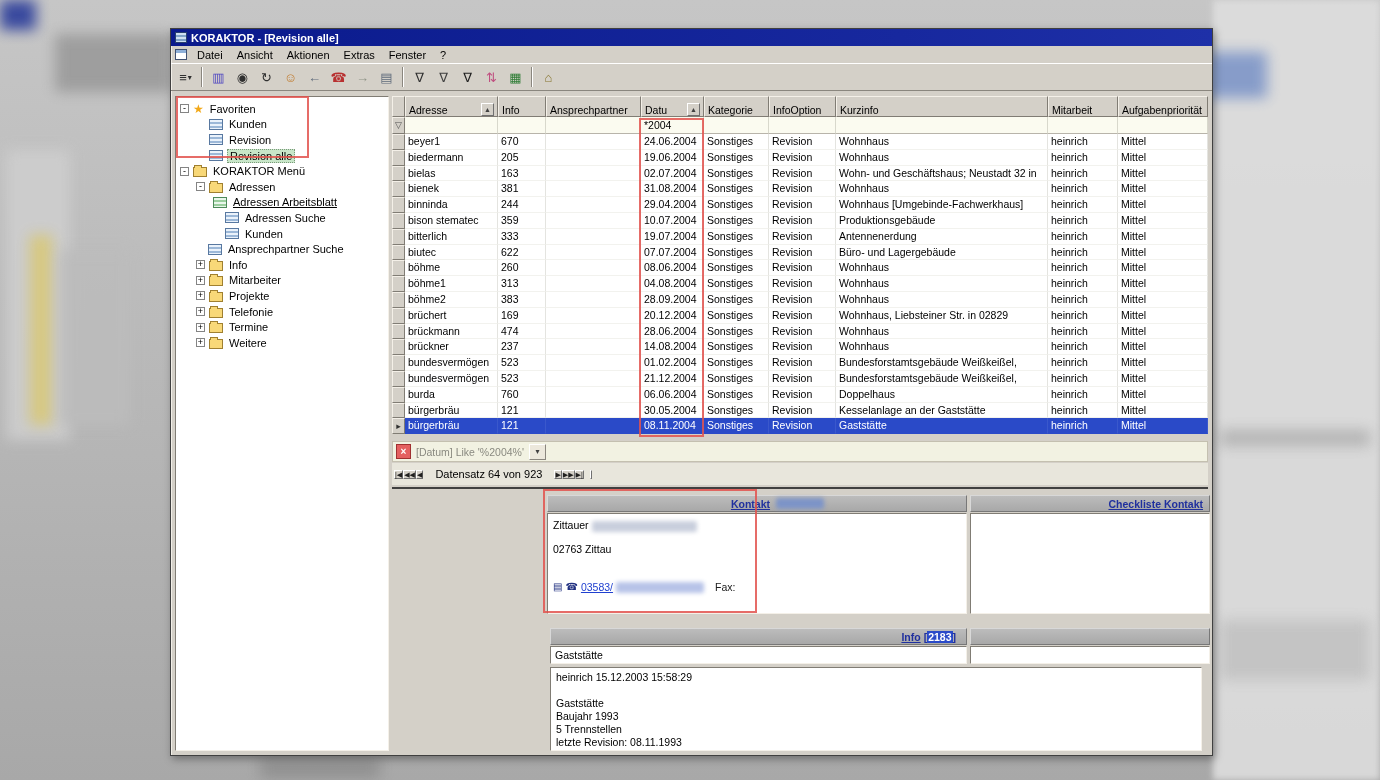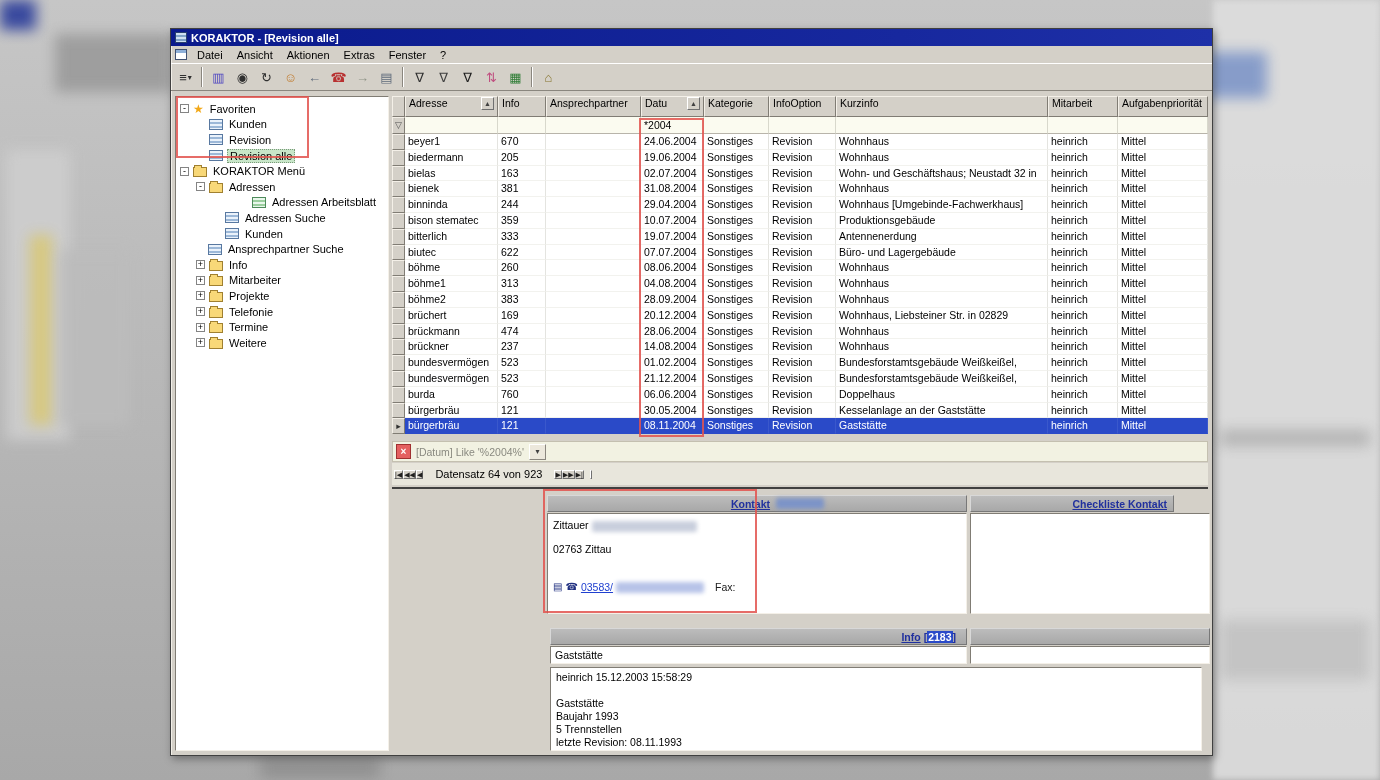--- a/index.html
+++ b/index.html
@@ -45,21 +45,21 @@
     background:repeating-linear-gradient(180deg,#eaf2fb 0 2px,#9cb8d8 2px 4px); }
   .icon-grid.green { border-color:#4d8a5a; background:repeating-linear-gradient(180deg,#e9f7ec 0 2px,#9ccf9f 2px 4px); }
   .icon-star { color:#f2a818; font-size:12px; margin-right:4px; line-height:12px; }
   .tree-label { padding:0 2px; }
   .tree-label.selected { background:#c8e6c8; border:1px dotted #7a9a7a; }
 
   
   #table-region { position:absolute; left:221px; top:67px; right:4px; }
   .t-row { display:grid; grid-template-columns:13px 93px 48px 95px 63px 65px 67px 212px 70px 1fr; }
   .h-cell { background:#d4d0c8; border:1px solid; border-color:#f4f0e8 #807c74 #807c74 #f4f0e8;
-    display:flex; align-items:flex-start; height:21px; padding:0 3px; font-size:10.5px; overflow:hidden; white-space:nowrap; }
+    display:flex; align-items:flex-end; height:21px; padding:0 3px; font-size:10.5px; overflow:hidden; white-space:nowrap; }
   .sort-btn { width:13px; height:13px; margin-left:auto; background:#d4d0c8; border:1px solid;
     border-color:#fff #707070 #707070 #fff; font-size:7px; line-height:11px; text-align:center; color:#404040; }
   .f-cell { background:#fbfbf0; border-right:1px solid #d8d8cc; border-bottom:1px solid #b8b4aa;
     height:17px; font-size:10.5px; line-height:16px; padding:0 3px; overflow:hidden; }
   .f-sel { background:#d4d0c8; border:1px solid; border-color:#f4f0e8 #807c74 #807c74 #f4f0e8;
     font-size:9px; color:#505050; text-align:center; padding:0; line-height:15px; }
   .cell { height:15.8px; line-height:15.5px; font-size:10.5px; padding:0 3px; white-space:nowrap;
     overflow:hidden; background:#fff; border-right:1px solid #e4e4e0; border-bottom:1px solid #f2f2ee; }
   .selcell { background:#d4d0c8; border:1px solid; border-color:#f4f0e8 #807c74 #807c74 #f4f0e8;
     padding:0; text-align:center; font-size:9px; line-height:14px; color:#303030; }
@@ -204,21 +204,21 @@
       <div class="tree-row" style="padding-left: 4px;">
         <span class="exp">-</span>
         <span class="icon-folder"></span>
         <span class="tree-label">KORAKTOR Menü</span>
       </div>
       <div class="tree-row" style="padding-left: 20px;">
         <span class="exp">-</span>
         <span class="icon-folder"></span>
         <span class="tree-label">Adressen</span>
       </div>
-      <div class="tree-row" style="padding-left: 76px;">
+      <div class="tree-row" style="padding-left: 37px; text-decoration: underline;">
         <span class="icon-grid green"></span>
         <span class="tree-label">Adressen Arbeitsblatt</span>
       </div>
       <div class="tree-row" style="padding-left: 49px;">
         <span class="icon-grid"></span>
         <span class="tree-label">Adressen Suche</span>
       </div>
       <div class="tree-row" style="padding-left: 49px;">
         <span class="icon-grid"></span>
         <span class="tree-label">Kunden</span>
@@ -545,21 +545,21 @@
         <div id="phone-row">
           <span class="mini-icon">▤</span>
           <span class="mini-icon">☎</span>
           <span id="phone-link">03583/</span>
           <span class="blur-patch" style="width:88px;background:#b7c3e8;"></span>
           <span id="fax-label">Fax:</span>
         </div>
       </div>
     </div>
 
-    <div class="sec-header" style="left:578px;top:6px;width:204px;justify-content:flex-end;padding-right:6px;">
+    <div class="sec-header" style="left:578px;top:6px;width:240px;justify-content:flex-end;padding-right:6px;">
       <span class="lbl">Checkliste Kontakt</span>
     </div>
     <div class="white-box" style="left:578px;top:24px;width:240px;height:101px;"></div>
 
     <div class="sec-header" style="left:158px;top:139px;width:417px;justify-content:flex-end;padding-right:10px;gap:3px;">
       <span class="lbl">Info</span>
       <span><span>[</span><span class="badge-num">2183</span><span>]</span></span>
     </div>
     <div class="sec-header" style="left:578px;top:139px;width:240px;"></div>
 

